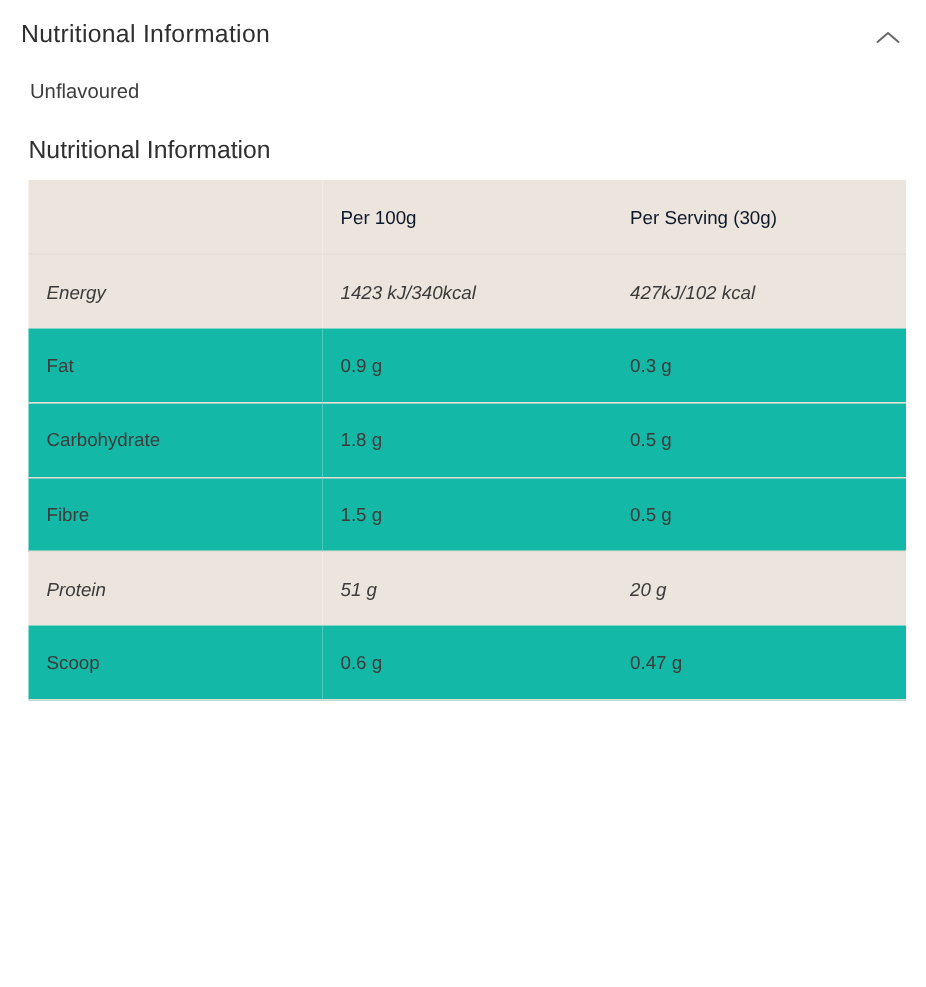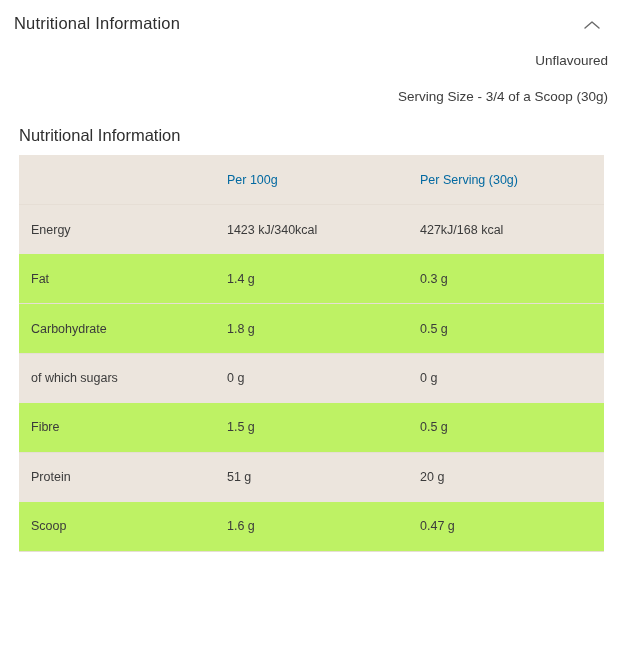--- a/index.html
+++ b/index.html
@@ -35,22 +35,22 @@
     width: 22px;
     height: 22px;
     display: flex;
     align-items: center;
     justify-content: center;
     cursor: pointer;
   }
   .collapse-toggle svg { display: block; }
 
   .center-lines {
-    text-align: right;
-    padding: 8px 9px 0 20px;
+    text-align: left;
+    padding: 8px 20px 0 20px;
   }
   .center-lines .line {
     font-size: 13.5px;
     color: #3d3d3d;
     margin: 0 0 19px 0;
     line-height: 1.2;
   }
   .center-lines .line:first-child { margin-bottom: 20px; }
 
   .section-title {
@@ -73,26 +73,26 @@
     text-align: left;
     font-size: 12.5px;
     font-weight: 400;
     color: #3b3b3b;
     padding: 0 0 0 12px;
     height: 49.5px;
     vertical-align: middle;
     border: none;
   }
   table.nutri thead th {
-    color: #0369a1;
+    color: #0f172a;
     font-size: 12.5px;
   }
   table.nutri thead tr { background: #ece5dd; }
-  table.nutri tbody tr.alt { background: #ece5dd; }
-  table.nutri tbody tr.plain { background: #bef264; }
+  table.nutri tbody tr.alt { background: #ece5dd; font-style: italic; }
+  table.nutri tbody tr.plain { background: #14b8a6; }
   table.nutri tbody tr.plain td { border-bottom: 1px solid #e6ded5; }
   table.nutri thead tr th { border-bottom: 1px solid #e6ded5; }
   col.c1 { width: 33.5%; }
   col.c2 { width: 33.0%; }
   col.c3 { width: 33.5%; }
 </style>
 </head>
 <body>
 
 <div class="page">
@@ -101,21 +101,20 @@
     <div class="panel-title">Nutritional Information</div>
     <div class="collapse-toggle">
       <svg width="16" height="10" viewBox="0 0 16 10" aria-hidden="true">
         <path d="M1 8 L8 2 L15 8" fill="none" stroke="#6a6a6a" stroke-width="1.4" stroke-linecap="round" stroke-linejoin="round"></path>
       </svg>
     </div>
   </div>
 
   <div class="center-lines">
     <p class="line">Unflavoured</p>
-    <p class="line">Serving Size - 3/4 of a Scoop (30g)</p>
   </div>
 
   <div class="section-title">Nutritional Information</div>
 
   <div class="table-wrap">
     <table class="nutri">
       <colgroup>
           <col class="c1">
           <col class="c2">
           <col class="c3">
@@ -124,49 +123,44 @@
         <tr>
           <th></th>
           <th>Per 100g</th>
           <th>Per Serving (30g)</th>
         </tr>
       </thead>
       <tbody>
         <tr class="alt">
           <td>Energy</td>
           <td>1423 kJ/340kcal</td>
-          <td>427kJ/168 kcal</td>
+          <td>427kJ/102 kcal</td>
         </tr>
         <tr class="plain">
           <td>Fat</td>
-          <td>1.4 g</td>
+          <td>0.9 g</td>
           <td>0.3 g</td>
         </tr>
         <tr class="plain">
           <td>Carbohydrate</td>
           <td>1.8 g</td>
           <td>0.5 g</td>
-        </tr>
-        <tr class="alt">
-          <td>of which sugars</td>
-          <td>0 g</td>
-          <td>0 g</td>
         </tr>
         <tr class="plain">
           <td>Fibre</td>
           <td>1.5 g</td>
           <td>0.5 g</td>
         </tr>
         <tr class="alt">
           <td>Protein</td>
           <td>51 g</td>
           <td>20 g</td>
         </tr>
         <tr class="plain">
           <td>Scoop</td>
-          <td>1.6 g</td>
+          <td>0.6 g</td>
           <td>0.47 g</td>
         </tr>
       </tbody>
     </table>
   </div>
 
 </div>
 
 </body></html>

